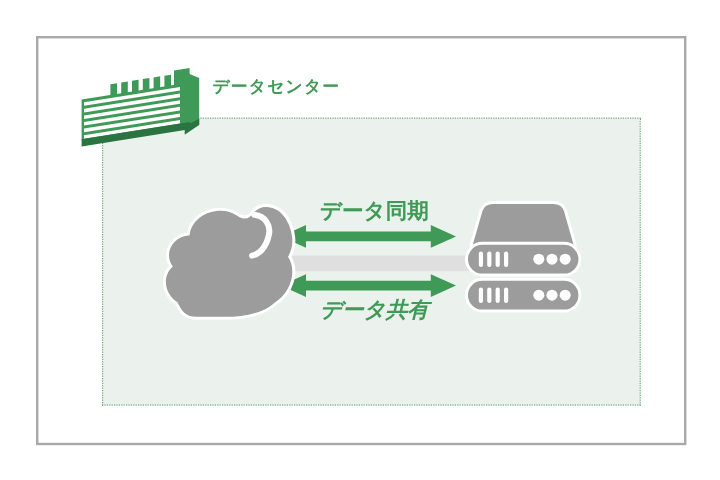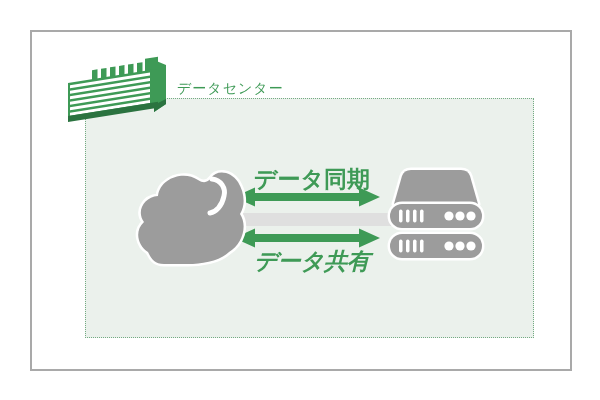--- a/index.html
+++ b/index.html
@@ -25,39 +25,39 @@
   }
   .dashed-box{
     position:absolute;left:85px;top:98px;width:447px;height:238px;
     background:var(--box-bg);
     border:1.5px dotted var(--box-border);
     z-index:1;
   }
 
   .building-icon{position:absolute;left:62px;top:55px;z-index:5;}
   .dc-label{
-    position:absolute;left:177px;top:80px;z-index:6;
-    color:var(--green);font-size:14px;font-weight:normal;letter-spacing:1px;
+    position:absolute;left:177px;top:64px;z-index:6;
+    color:var(--green);font-size:14px;font-weight:bold;letter-spacing:1px;
     white-space:nowrap;
   }
 
   .band{
     position:absolute;left:232px;top:213px;width:166px;height:13px;
     background:var(--band-gray);z-index:2;
   }
   .arrow-icon{position:absolute;left:233px;z-index:3;}
   .arrow-sync{top:186px;}
   .arrow-share{top:227px;}
 
   .cloud-icon{position:absolute;left:130px;top:166px;z-index:4;}
   .server-icon{position:absolute;left:386px;top:164px;z-index:4;}
 
   .arrow-label{
     position:absolute;left:237px;width:150px;z-index:6;
-    color:var(--green);font-size:23px;font-weight:bold;text-align:center;
+    color:var(--green);font-size:18px;font-weight:bold;text-align:center;
     white-space:nowrap;
   }
   .label-sync{top:164px;}
   .label-share{top:246px;font-style:italic;}
 
   
   .fg{fill:var(--green);}
   .fgd{fill:var(--green-dark);}
   .fgray{fill:var(--icon-gray);}
   .fw{fill:#ffffff;}

